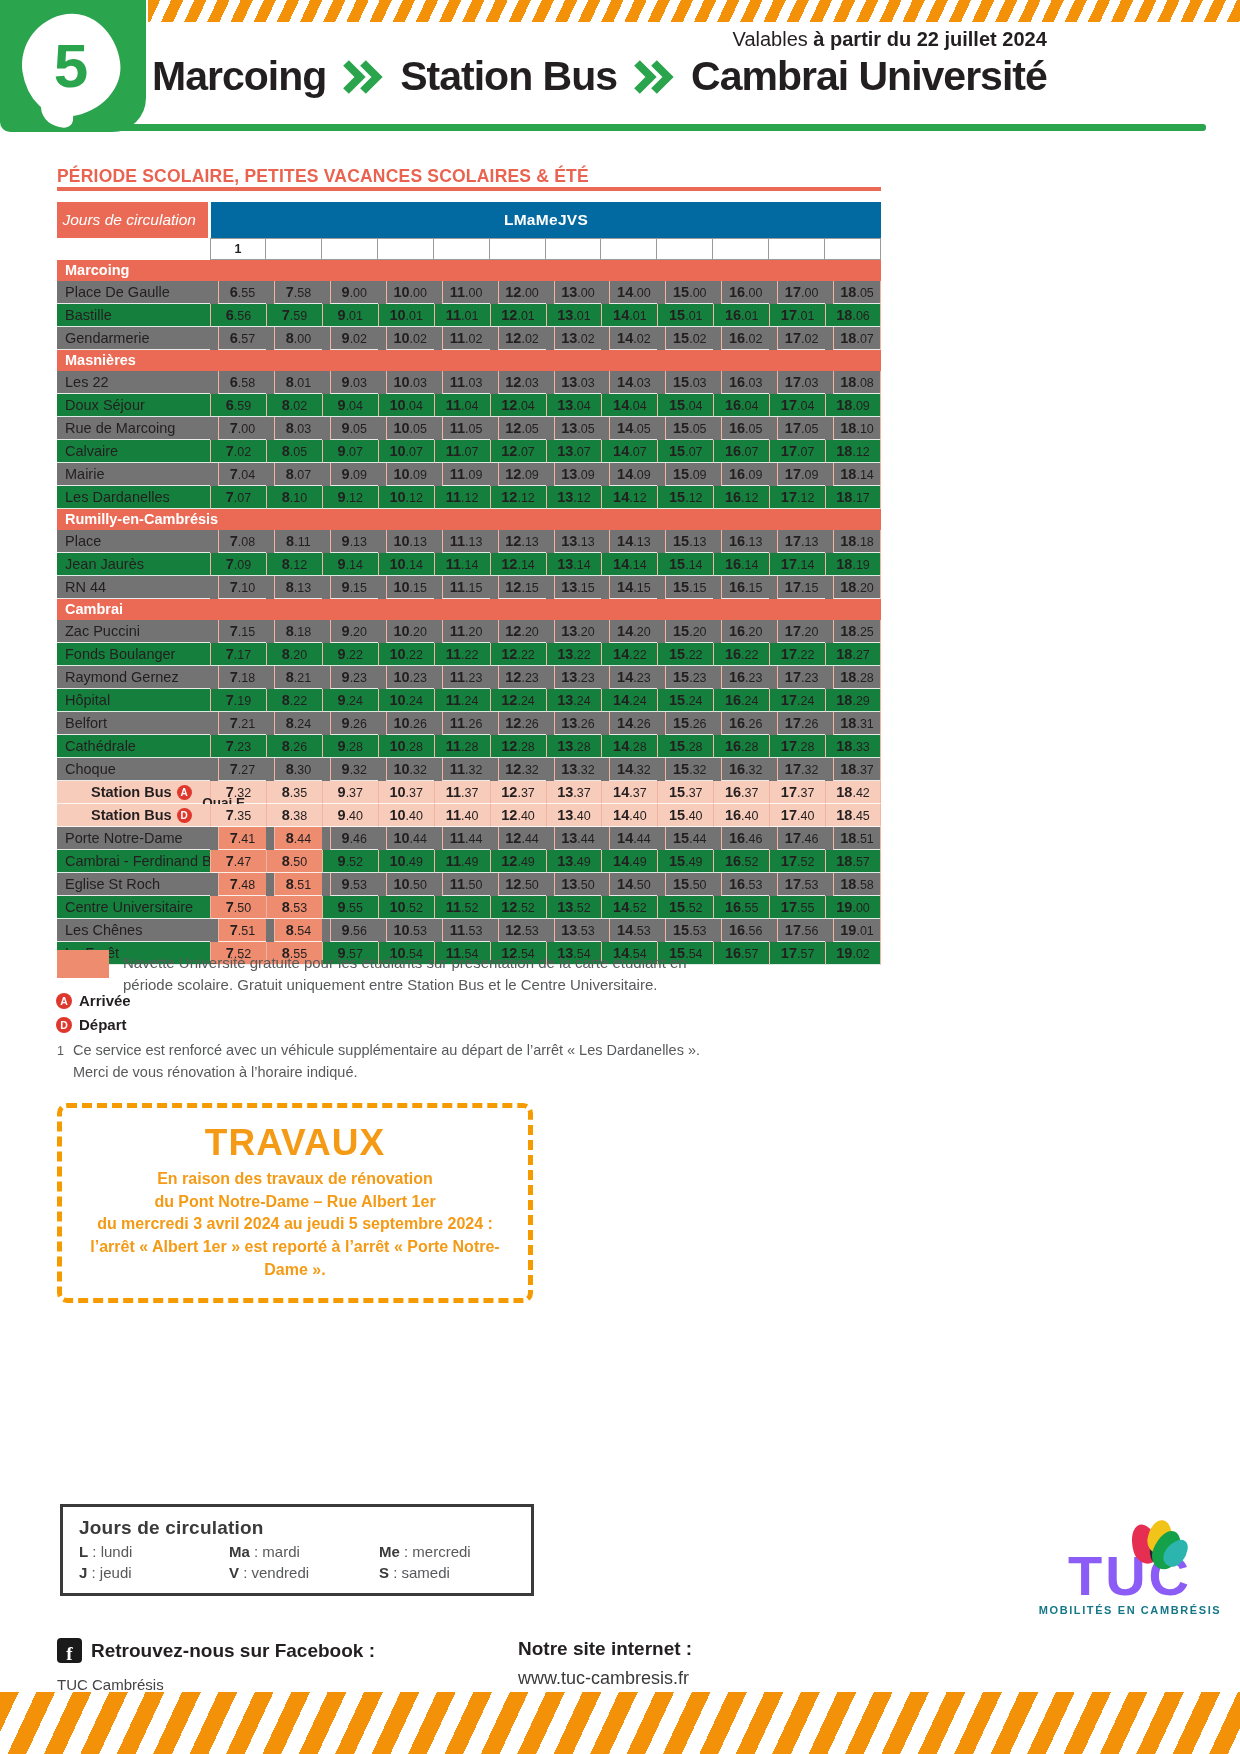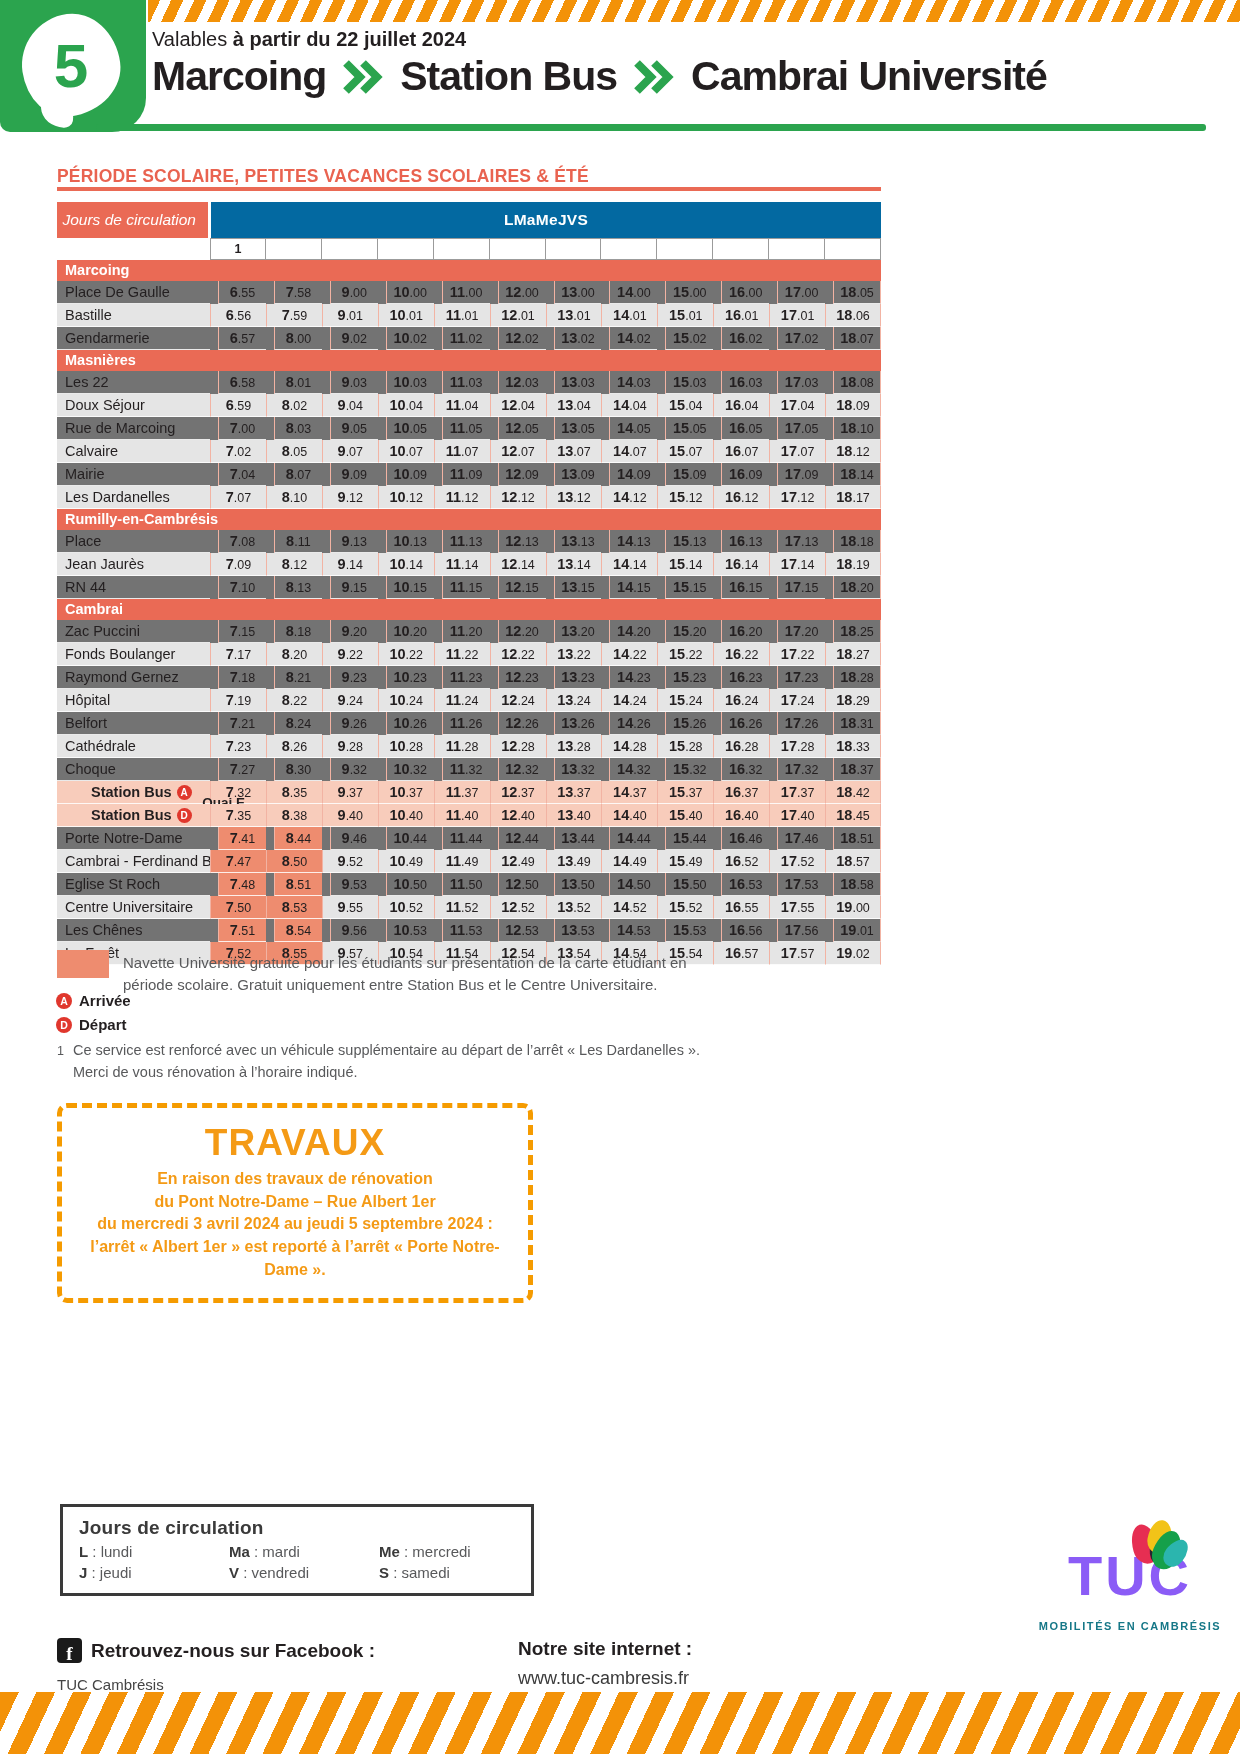--- a/index.html
+++ b/index.html
@@ -12,41 +12,41 @@
   .line-badge{position:absolute;left:0;top:0;width:146px;height:132px;background:#2BA44E;border-radius:0 0 34px 10px;}
   .badge-blob{position:absolute;left:22px;top:14px;width:98px;height:102px;background:#fff;
     border-radius:53% 47% 58% 42% / 50% 54% 46% 50%;transform:rotate(-8deg);}
   .badge-blob:after{content:"";position:absolute;left:12px;bottom:-8px;width:34px;height:30px;background:#fff;
     border-radius:10% 80% 30% 70%;transform:rotate(18deg);}
   .line-number{position:absolute;left:22px;top:14px;width:98px;height:102px;display:flex;align-items:center;justify-content:center;
     font-size:62px;font-weight:800;color:#2BA44E;transform:rotate(0deg);}
   .green-rule{position:absolute;left:96px;top:124px;width:1110px;height:7px;background:#2BA44E;border-radius:3px;}
 
   .head-text{position:absolute;left:152px;top:28px;}
-  .validity{font-size:20px;color:#231f20;}
+  .validity{font-size:20px;color:#231f20;text-align:right;}
   .validity b{font-weight:800;}
   .route-title{margin-top:4px;display:flex;align-items:center;gap:16px;font-size:41px;font-weight:800;letter-spacing:-1px;color:#231f20;line-height:1.05;}
   .chev{flex:0 0 auto;display:inline-block;}
 
   
   .period{position:absolute;left:57px;top:166px;width:824px;color:#E96350;font-weight:800;font-size:17.5px;
     letter-spacing:.2px;padding-bottom:0;border-bottom:4px solid #EA6A55;}
 
   
   .timetable{position:absolute;left:57px;top:202px;width:824px;font-size:14.5px;}
   .t-hrow{display:grid;grid-template-columns:151px 670px;gap:3px;height:36px;}
   .t-hdays{background:#EA6A55;color:#fff;font-style:italic;font-size:15.5px;display:flex;align-items:center;justify-content:flex-end;padding-right:12px;}
   .t-hcode{background:#0369a1;color:#fff;font-weight:700;font-size:15.5px;display:flex;align-items:center;justify-content:center;letter-spacing:.3px;}
   .t-srow{display:grid;grid-template-columns:153px repeat(12,1fr);height:22px;}
   .t-scell{border:1px solid #9b9b9b;display:flex;align-items:center;justify-content:center;font-weight:700;font-size:12.5px;}
   .t-scell + .t-scell{border-left:none;}
   .t-band{height:21px;background:#EA6A55;color:#fff;font-weight:700;font-size:14.5px;line-height:21px;padding-left:8px;}
   .t-row{position:relative;display:grid;grid-template-columns:153px repeat(12,1fr);height:23px;}
   .t-row.even{background:#737373;gap:8px;}
-  .t-row.odd{background:#e5e5e5;}
+  .t-row.odd{background:#15803d;}
   .t-row.shuttle{background:#F8CCBB;z-index:2;}
   .t-name{display:flex;align-items:center;padding-left:8px;white-space:nowrap;border-bottom:1px solid rgba(255,255,255,.85);}
   .t-name.shut{font-weight:700;padding-left:34px;gap:5px;}
   .sb-label{font-weight:700;}
   .badge{width:15px;height:15px;border-radius:50%;background:#E0372D;color:#fff;font-size:10px;font-weight:800;
     display:inline-flex;align-items:center;justify-content:center;flex:0 0 auto;}
   .quai{position:absolute;right:636px;top:14px;font-weight:700;font-size:13.5px;z-index:3;}
   .t-cell{display:flex;align-items:baseline;justify-content:center;border-left:1px solid #F2B3A3;border-bottom:1px solid rgba(255,255,255,.85);padding-top:3px;}
   .t-row .t-cell:last-child{border-right:1px solid #F2B3A3;}
   .t-cell.hl{background:#EE8C6F;}
@@ -86,21 +86,21 @@
   .site-url{position:absolute;left:518px;top:1668px;font-size:18px;color:#3a3a3a;}
   .tuc-logo{position:absolute;left:1032px;top:1548px;width:196px;text-align:center;}
   .tuc-word{position:relative;font-size:56px;font-weight:800;color:#8b5cf6;letter-spacing:3px;line-height:1;display:inline-block;}
   .petals{position:absolute;left:58px;top:-26px;width:60px;height:52px;}
   .petal{position:absolute;border-radius:50% 50% 50% 50%/60% 60% 40% 40%;}
   .petal.p1{left:6px;top:2px;width:26px;height:40px;background:#E62E52;transform:rotate(-16deg);}
   .petal.p2{left:22px;top:-2px;width:24px;height:34px;background:#F2C318;transform:rotate(10deg);}
   .petal.p3{left:28px;top:8px;width:26px;height:40px;background:#15A04A;transform:rotate(22deg);}
   .petal.p4{left:40px;top:16px;width:20px;height:30px;background:#2BB5AE;transform:rotate(38deg);}
   .petal.pd{left:24px;top:10px;width:12px;height:30px;background:#15222b;transform:rotate(4deg);opacity:.9;}
-  .tuc-tag{margin-top:16px;font-size:11px;font-weight:800;color:#157787;letter-spacing:1.6px;white-space:nowrap;}
+  .tuc-tag{margin-top:0;font-size:11px;font-weight:800;color:#157787;letter-spacing:1.6px;white-space:nowrap;}
 
   .stripes-bottom{position:absolute;left:0;right:0;bottom:0;height:62px;
     background:repeating-linear-gradient(115deg,#F39208 0 17px,#ffffff 17px 33px);}
 </style>
 </head>
 <body>
 
 <div class="page">
 
   <div class="stripes-top"></div>

